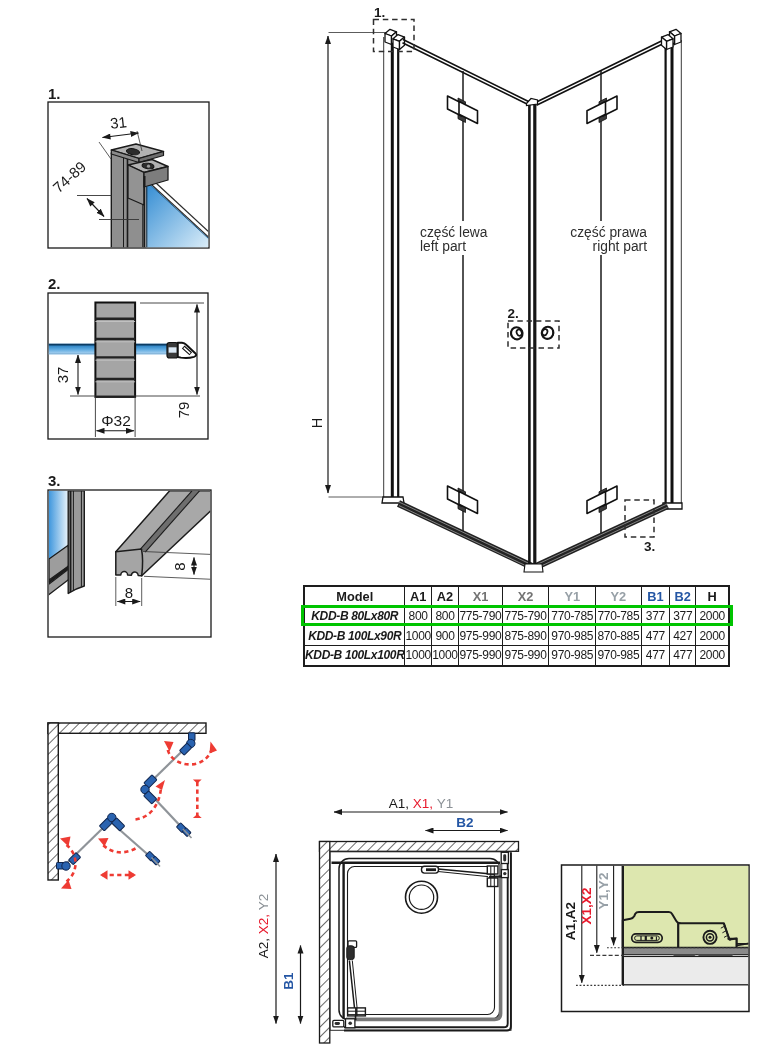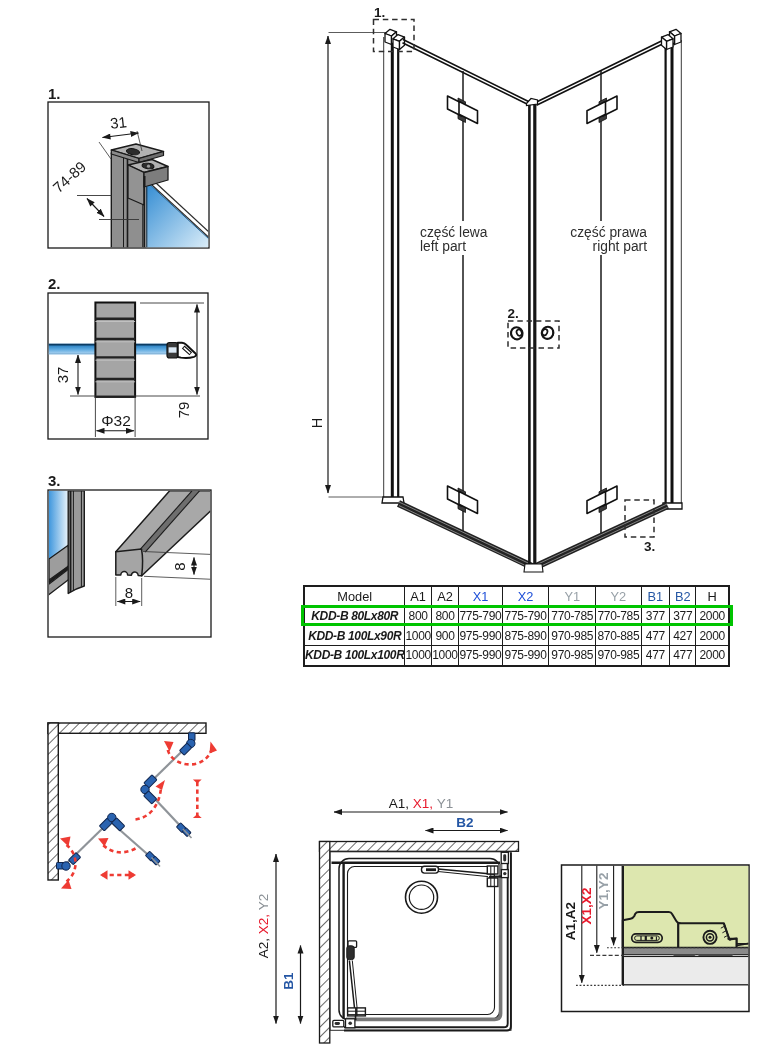--- a/index.html
+++ b/index.html
@@ -3,23 +3,23 @@
 <style>
 html,body{margin:0;padding:0;background:#fff;}
 #page{position:relative;width:780px;height:1044px;background:#fff;overflow:hidden;
  font-family:"Liberation Sans",sans-serif;}
 svg{position:absolute;left:0;top:0;}
 table{position:absolute;left:303px;top:585px;border-collapse:collapse;table-layout:fixed;
  width:427px;font-family:"Liberation Sans",sans-serif;font-size:12px;color:#1a1a1a;}
 td,th{border:1px solid #1d1d1d;text-align:center;padding:0;height:18.7px;white-space:nowrap;
  overflow:hidden;letter-spacing:-0.3px;}
 table{border:2px solid #1d1d1d;}
-th{font-weight:normal;letter-spacing:0;font-size:12.8px;margin-left:28px;}
+th{font-weight:bold;letter-spacing:0;font-size:12.8px;margin-left:28px;}
 td.m{font-weight:bold;font-style:italic;font-size:12px;letter-spacing:-0.35px;}
-.red{color:#1d4ed8}.gray{color:#97a0a7}.blue{color:#2456a4}
+.red{color:#737373}.gray{color:#97a0a7}.blue{color:#2456a4}
 #grow{position:absolute;left:301px;top:605px;width:426px;height:15px;
  border:3px solid #00c400;background:transparent;z-index:5;}
 </style></head>
 <body>
 <div id="page">
 <svg width="780" height="1044" viewBox="0 0 780 1044">
 <defs>
 <marker id="ah" markerUnits="userSpaceOnUse" markerWidth="9" markerHeight="8" refX="8" refY="3" orient="auto">
           <path d="M0,0L8.5,3L0,6z" fill="#1a1a1a"></path>
         </marker>

